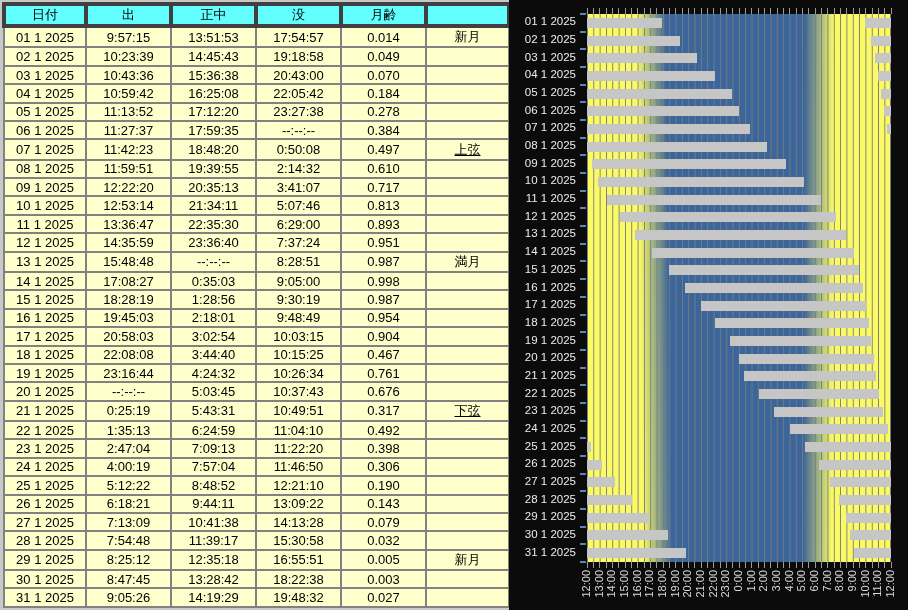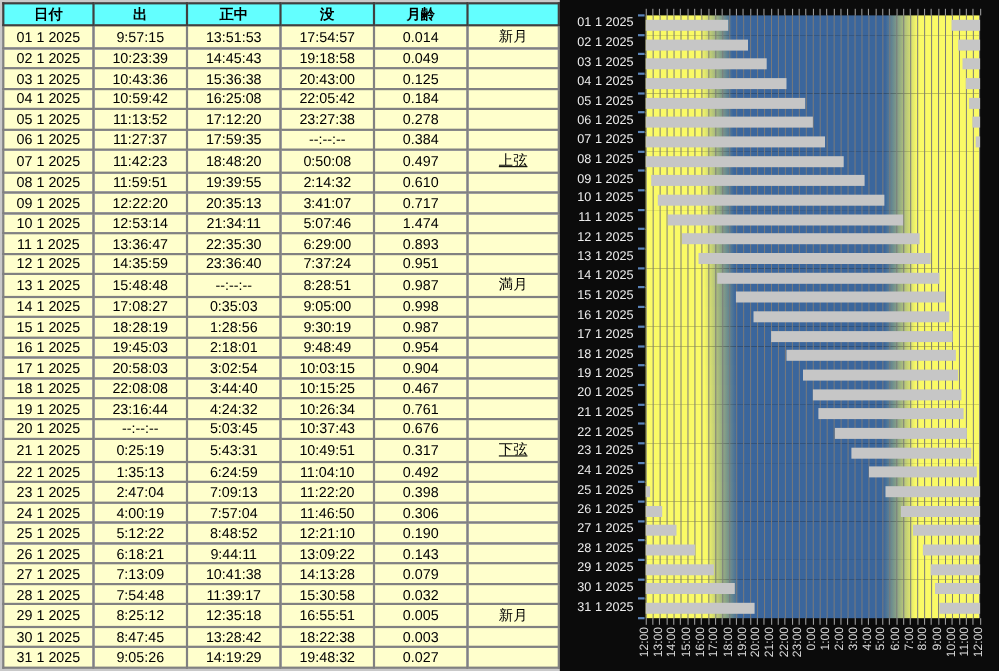--- a/index.html
+++ b/index.html
@@ -5,21 +5,21 @@
   * { margin:0; padding:0; box-sizing:border-box; }
   html,body { background:#000; }
   body { font-family:"Liberation Sans", sans-serif; }
   .app { position:relative; width:908px; height:610px; overflow:hidden; background:#0b0b0b; }
 
   
   .table-panel { position:absolute; left:0; top:0; width:509px; height:610px;
                  background:#c9c9c9; padding:2px; }
   table.moon-table { width:505px; height:606px; border-collapse:collapse; table-layout:fixed;
                      font-size:13px; color:#000; }
-  table.moon-table th { background:#63ffff; font-weight:bold; border:2px solid #404040;
+  table.moon-table th { background:#63ffff; font-weight:normal; border:4px solid #404040;
                         height:20px; text-align:center; }
   table.moon-table td { background:#ffffcc; border:2px solid #818181; text-align:center;
                         white-space:nowrap; overflow:hidden; }
   table.moon-table tr { height:18px; }
   .phase-underline { text-decoration:underline; }
 
   
   .chart-panel { position:absolute; left:509px; top:0; width:399px; height:610px; background:#0b0b0b; }
   .plot { position:absolute; left:78px; top:14px; width:304px; height:548px;
           border-right:1px solid #7a7a7a; }
@@ -76,21 +76,21 @@
             <td>14:45:43</td>
             <td>19:18:58</td>
             <td>0.049</td>
             <td></td>
           </tr>
           <tr>
             <td>03 1 2025</td>
             <td>10:43:36</td>
             <td>15:36:38</td>
             <td>20:43:00</td>
-            <td>0.125</td>
+            <td>0.070</td>
             <td></td>
           </tr>
           <tr>
             <td>04 1 2025</td>
             <td>10:59:42</td>
             <td>16:25:08</td>
             <td>22:05:42</td>
             <td>0.184</td>
             <td></td>
           </tr>
@@ -132,21 +132,21 @@
             <td>20:35:13</td>
             <td>3:41:07</td>
             <td>0.717</td>
             <td></td>
           </tr>
           <tr>
             <td>10 1 2025</td>
             <td>12:53:14</td>
             <td>21:34:11</td>
             <td>5:07:46</td>
-            <td>1.474</td>
+            <td>0.813</td>
             <td></td>
           </tr>
           <tr>
             <td>11 1 2025</td>
             <td>13:36:47</td>
             <td>22:35:30</td>
             <td>6:29:00</td>
             <td>0.893</td>
             <td></td>
           </tr>

